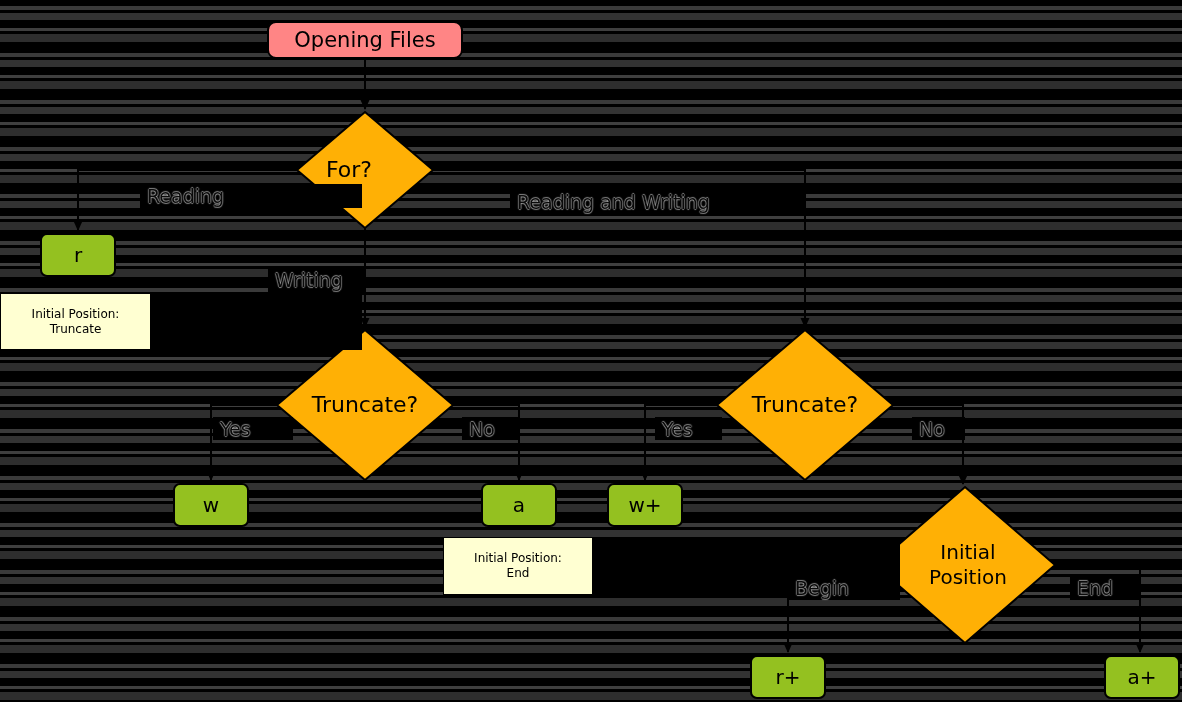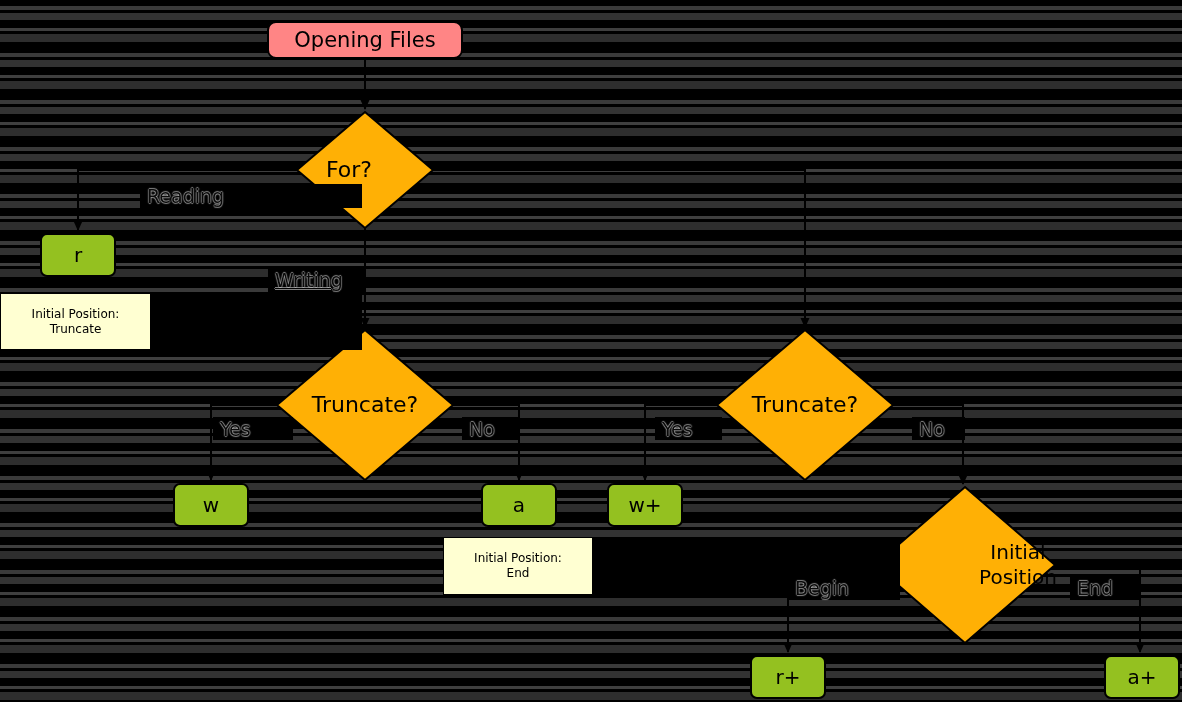--- a/index.html
+++ b/index.html
@@ -82,21 +82,21 @@
     <polygon class="diamond" points="365,330 453,405 365,480 277,405" fill="#ffb005"></polygon>
     <polygon class="diamond" points="805,330 893,405 805,480 717,405" fill="#ffb005"></polygon>
     <polygon class="diamond" points="965,487 1055,565 965,643 875,565" fill="#ffb005"></polygon>
   </svg>
 
   <div class="start-box" style="background-color: rgb(255, 133, 133);">Opening Files</div>
 
   <div class="diamond-label" style="left:299px;top:156px;width:100px;height:28px;font-size:22px;">For?</div>
   <div class="diamond-label" style="left:295px;top:391px;width:140px;height:28px;font-size:22px;">Truncate?</div>
   <div class="diamond-label" style="left:735px;top:391px;width:140px;height:28px;font-size:22px;">Truncate?</div>
-  <div class="diamond-label" style="left:958px;top:537px;width:120px;height:56px;font-size:20px;">Initial Position</div>
+  <div class="diamond-label" style="left:908px;top:537px;width:120px;height:56px;font-size:20px;">Initial Position</div>
 
   <div class="mode-box" style="left: 40px; top: 233px; background-color: rgb(148, 193, 32);">r</div>
   <div class="mode-box" style="left: 173px; top: 483px; background-color: rgb(148, 193, 32);">w</div>
   <div class="mode-box" style="left: 481px; top: 483px; background-color: rgb(148, 193, 32);">a</div>
   <div class="mode-box" style="left: 607px; top: 483px; background-color: rgb(148, 193, 32);">w+</div>
   <div class="mode-box" style="left: 750px; top: 655px; background-color: rgb(148, 193, 32);">r+</div>
   <div class="mode-box" style="left: 1104px; top: 655px; background-color: rgb(148, 193, 32);">a+</div>
 
   <div class="black-panel" style="left:151px;top:293px;width:211px;height:57px;"></div>
   <div class="note" style="left: 0px; top: 293px; width: 151px; height: 57px; background-color: rgb(255, 255, 210);">
@@ -106,21 +106,24 @@
 
   <div class="black-panel" style="left:593px;top:537px;width:307px;height:58px;"></div>
   <div class="note" style="left: 443px; top: 537px; width: 150px; height: 58px; background-color: rgb(255, 255, 210);">
     <span>Initial Position:</span>
     <span>End</span>
   </div>
 
   <div class="edge-label" style="left:140px;top:184px;width:222px;height:24px;">
     <span>Reading</span>
   </div>
-  <div class="edge-label" style="left:268px;top:268px;width:97px;height:24px;text-decoration:underline;">
+  <div class="edge-label" style="left:510px;top:190px;width:296px;height:24px;">
+    <span>Reading and Writing</span>
+  </div>
+  <div class="edge-label" style="left:268px;top:268px;width:97px;height:24px;">
     <span>Writing</span>
   </div>
   <div class="edge-label" style="left:213px;top:417px;width:80px;height:23px;">
     <span>Yes</span>
   </div>
   <div class="edge-label" style="left:462px;top:417px;width:58px;height:23px;">
     <span>No</span>
   </div>
   <div class="edge-label" style="left:655px;top:417px;width:67px;height:23px;">
     <span>Yes</span>

